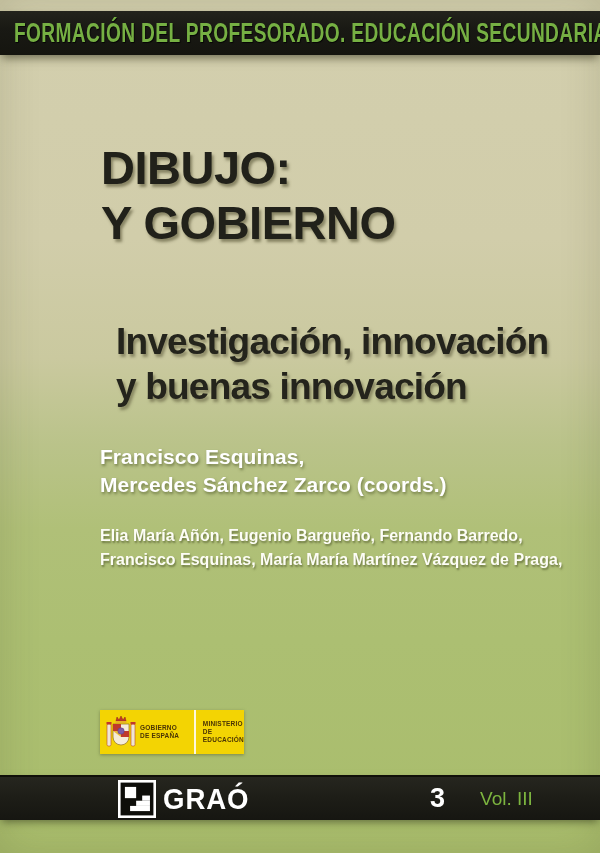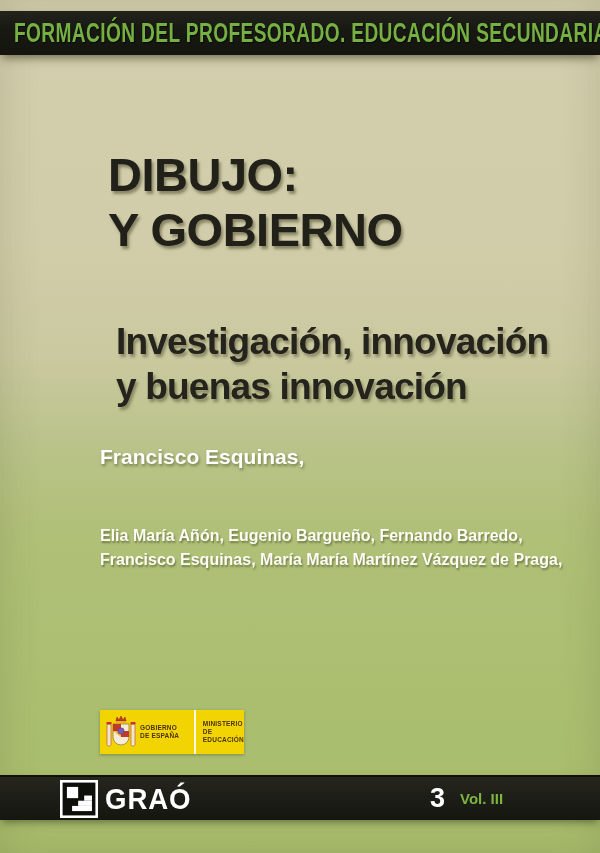--- a/index.html
+++ b/index.html
@@ -25,21 +25,21 @@
     box-shadow:0 5px 9px -2px rgba(45,45,22,.6);
   }
   .banner-text{
     color:#76b043;font-weight:bold;font-size:27px;white-space:nowrap;
     transform:scaleX(.71);transform-origin:left center;
     margin-left:14px;letter-spacing:.5px;
     text-shadow:1px 1px 1px rgba(0,0,0,.8);
   }
   
   .title{
-    position:absolute;left:100px;top:139px;margin:8px;
+    position:absolute;left:100px;top:139px;margin:1px;
     font-size:47px;line-height:55px;font-weight:bold;color:#21211a;
     letter-spacing:-.5px;
     text-shadow:2px 3px 3px rgba(95,92,62,.65);
   }
   .subtitle{
     position:absolute;left:100px;top:303px;margin:16px;
     font-size:37px;line-height:45px;font-weight:bold;color:#24241c;
     letter-spacing:-.8px;
     text-shadow:2px 3px 3px rgba(95,92,62,.6);
   }
@@ -69,31 +69,31 @@
     letter-spacing:.2px;
   }
   
   .bottom-bar{
     position:absolute;left:0;top:775px;width:600px;height:43px;
     background:linear-gradient(to bottom,#26261f 0%,#1d1d17 50%,#161611 100%);
     border-top:2px solid #101009;
     display:flex;align-items:center;
     box-shadow:0 4px 8px -2px rgba(40,45,20,.55);
   }
-  .grao{display:flex;align-items:center;margin-left:60px;}
+  .grao{display:flex;align-items:center;margin-left:118px;}
   .grao-name{
     color:#ffffff;font-size:30px;font-weight:bold;letter-spacing:1px;
     margin-left:7px;transform:scaleX(.92);transform-origin:left center;
   }
   .volume{
     position:absolute;left:430px;top:0;height:43px;
     display:flex;align-items:center;gap:15px;
   }
   .volume .num{color:#ffffff;font-size:27px;font-weight:bold;}
-  .volume .lbl{color:#7cb43f;font-size:15px;font-weight:bold;}
+  .volume .lbl{color:#7cb43f;font-size:19px;font-weight:normal;margin-left:20px;}
 </style>
 </head>
 <body>
 
 <div class="cover">
 
   <div class="banner">
     <span class="banner-text">FORMACIÓN DEL PROFESORADO. EDUCACIÓN SECUNDARIA</span>
   </div>
 
@@ -102,20 +102,21 @@
     <span class="tline">Y GOBIERNO</span>
   </h1>
 
   <h2 class="subtitle">
     <span class="tline">Investigación, innovación</span>
     <span class="tline">y buenas innovación</span>
   </h2>
 
   <div class="coordinators">
     <span class="tline">Francisco Esquinas,</span>
+    <span class="tline">Mercedes Sánchez Zarco (coords.)</span>
   </div>
 
   <div class="authors">
     <span class="tline">Elia María Añón, Eugenio Bargueño, Fernando Barredo,</span>
     <span class="tline">Francisco Esquinas, María María Martínez Vázquez de Praga,</span>
   </div>
 
   <div class="ministry">
     <div class="cell gob">
       <svg class="coat" width="30" height="36" viewBox="0 0 30 36" aria-hidden="true">

